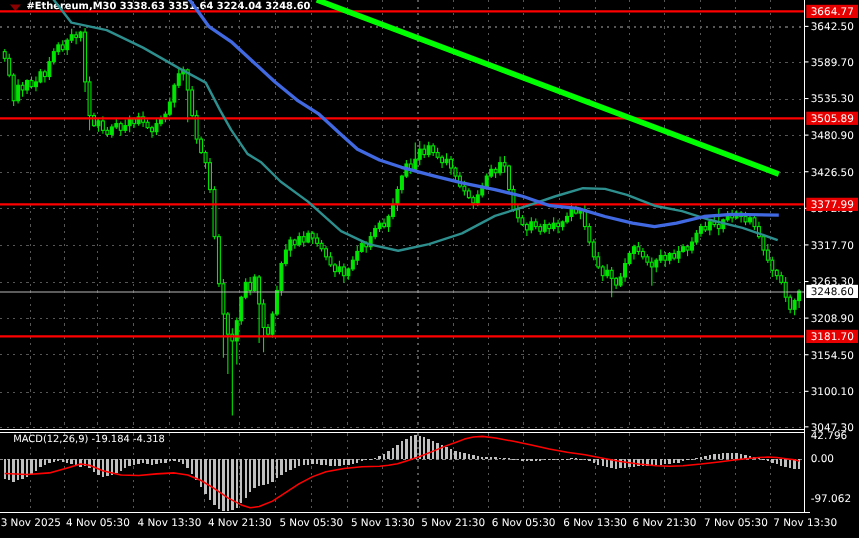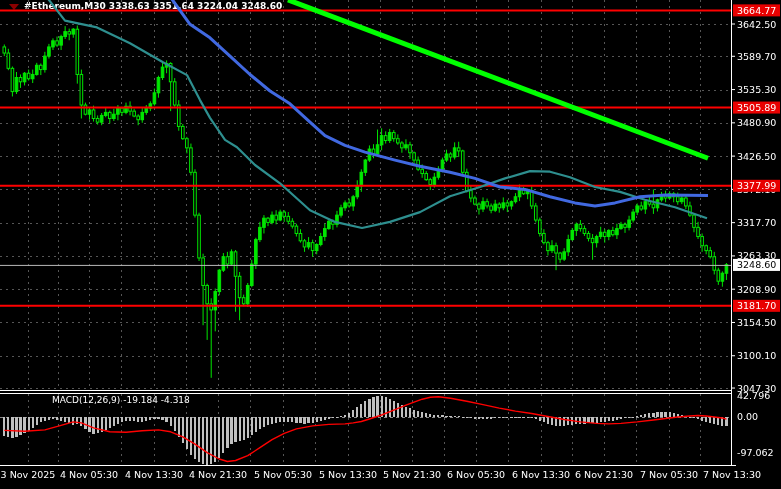--- a/index.html
+++ b/index.html
@@ -12,21 +12,21 @@
     position:absolute;left:24px;top:1px;z-index:1;
     color:#fff;font-size:9px;font-weight:bold;letter-spacing:0px;white-space:nowrap;
   }
   #symbol-marker{
     position:absolute;left:9px;top:4px;z-index:1;width:0;height:0;
     border-left:5px solid transparent;border-right:5px solid transparent;border-top:6px solid #8b0000;
   }
   #chart-svg{position:absolute;left:0;top:0;z-index:2;}
   #macd-label{
     position:absolute;left:12px;top:395px;z-index:3;
-    color:#fff;font-size:9px;white-space:nowrap;margin-left:40px;
+    color:#fff;font-size:9px;white-space:nowrap;
   }
   .svgtext{font-family:"DejaVu Sans","Liberation Sans",sans-serif;}
 </style>
 </head>
 <body>
 
 <div id="terminal">
   <span id="symbol-marker"></span>
   <div id="chart-title">#Ethereum,M30 3338.63 3351.64 3224.04 3248.60</div>
   <svg id="chart-svg" width="781" height="489">

